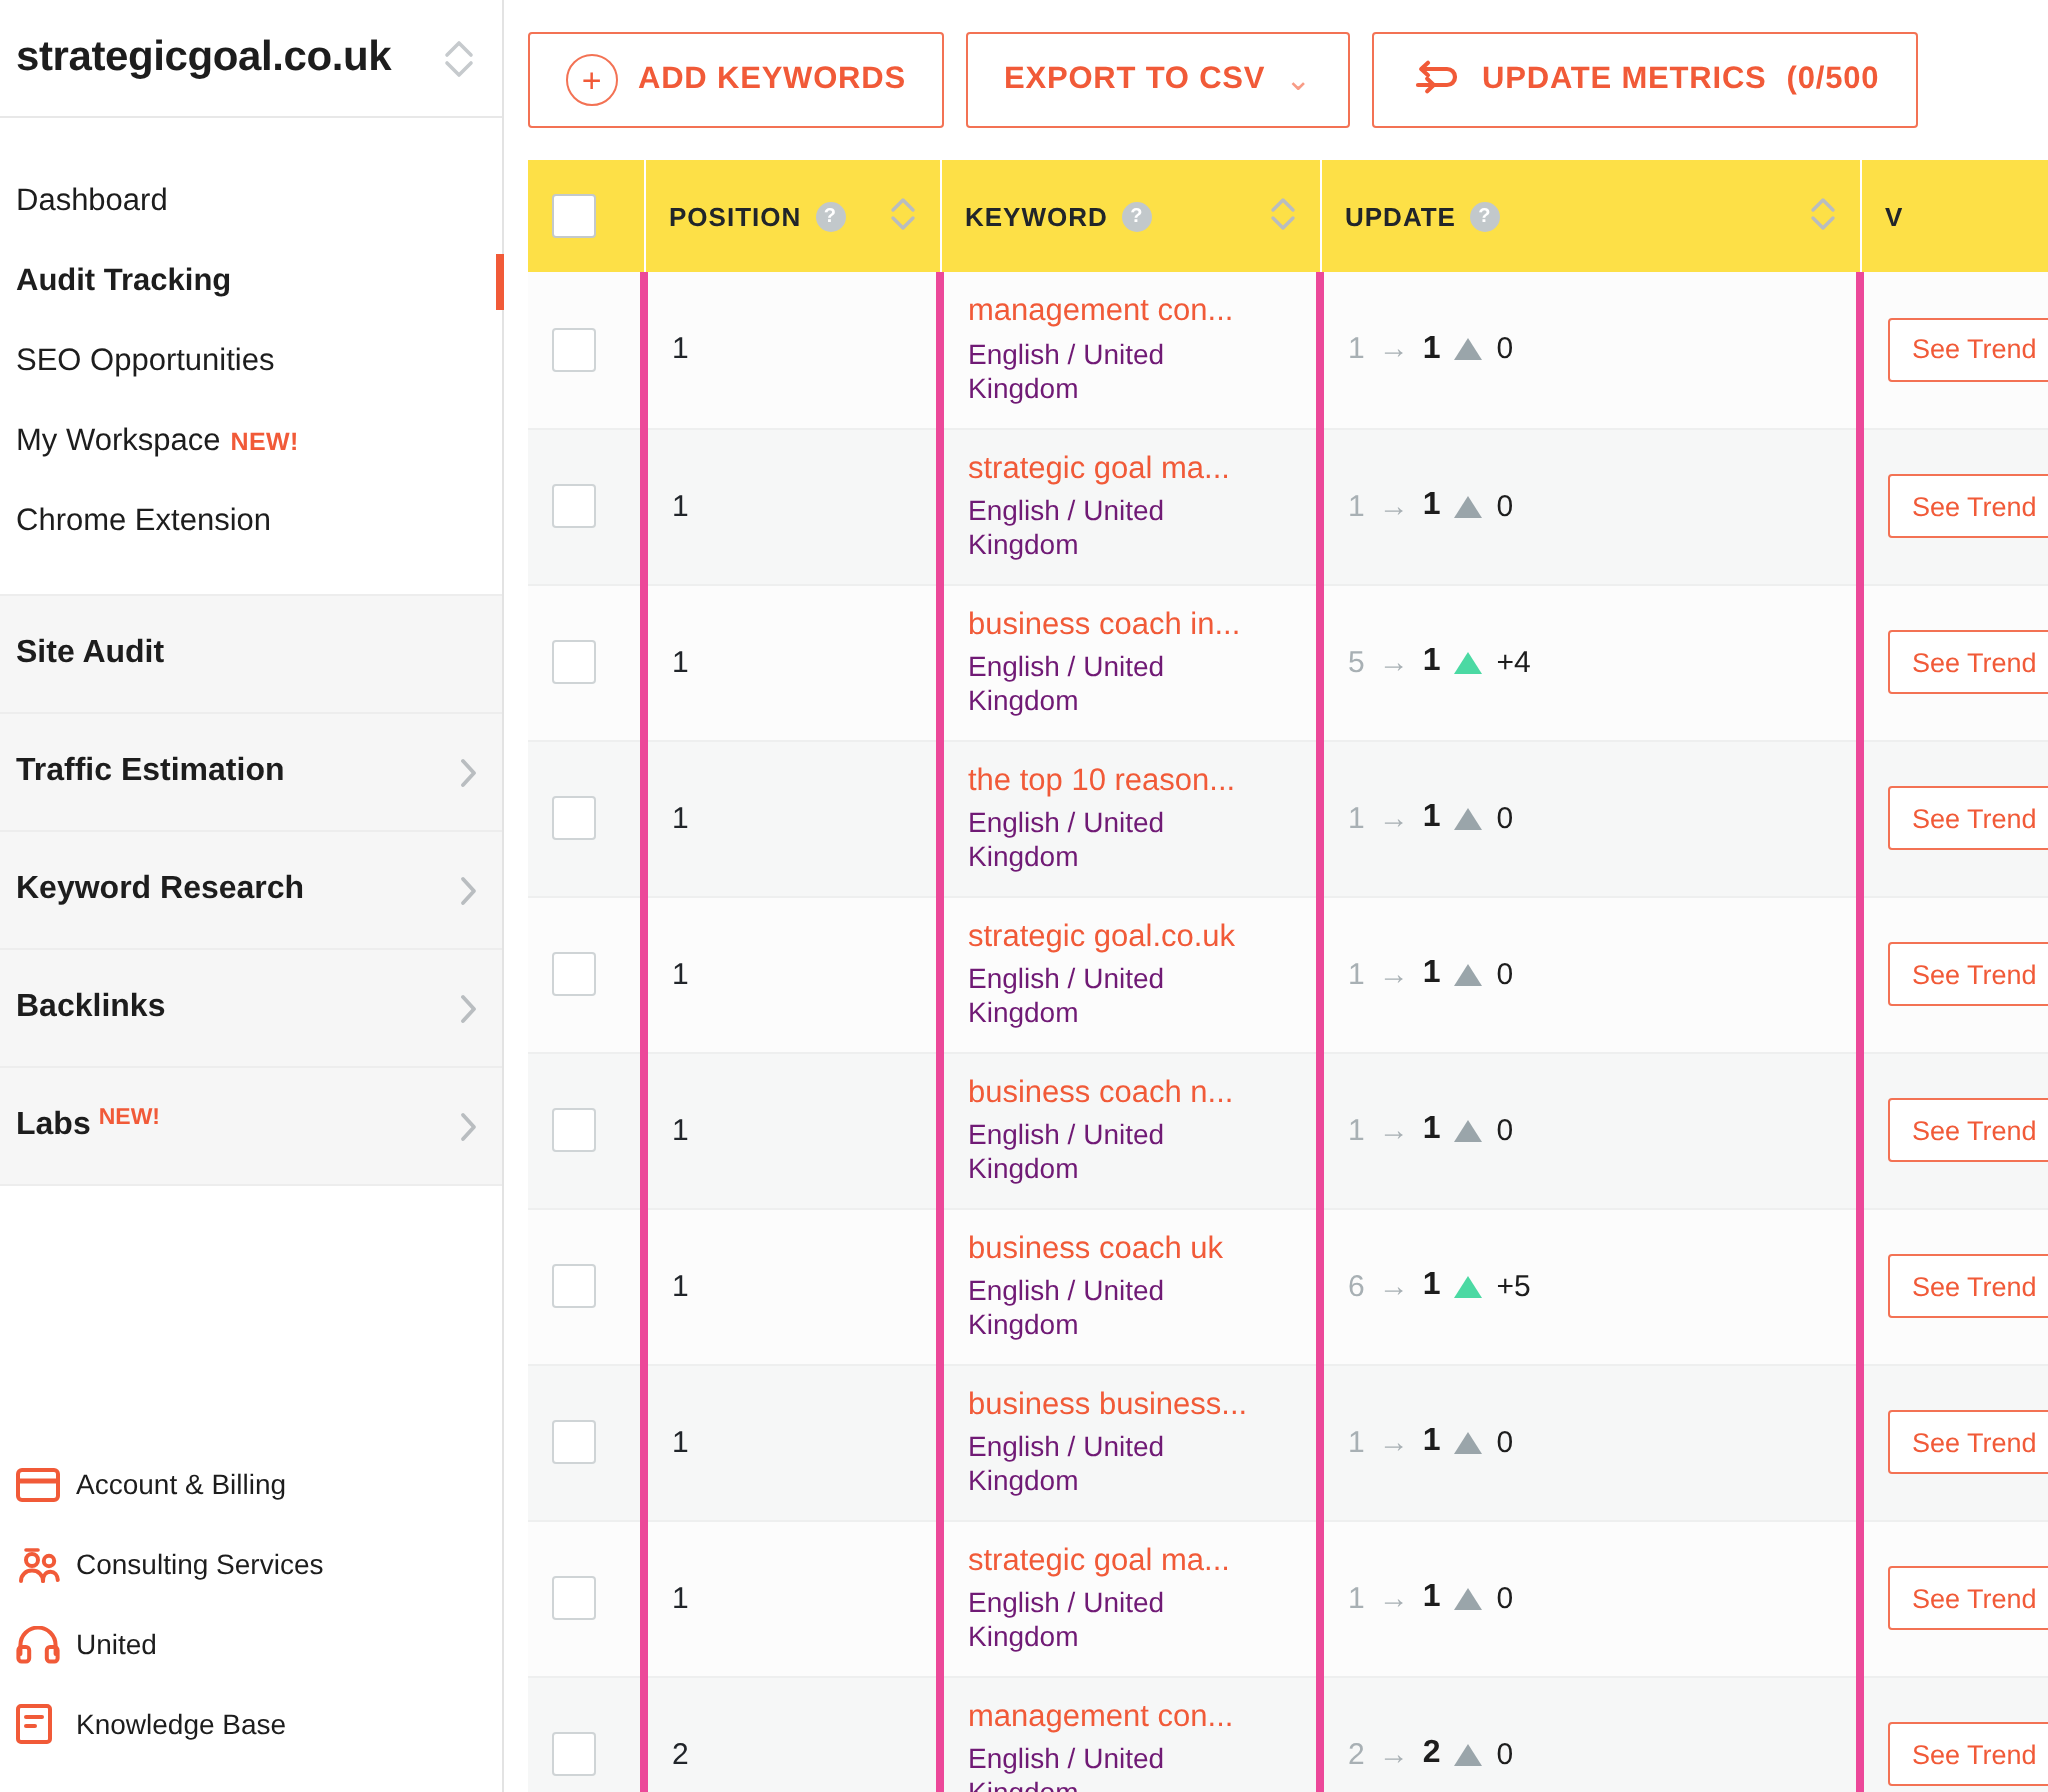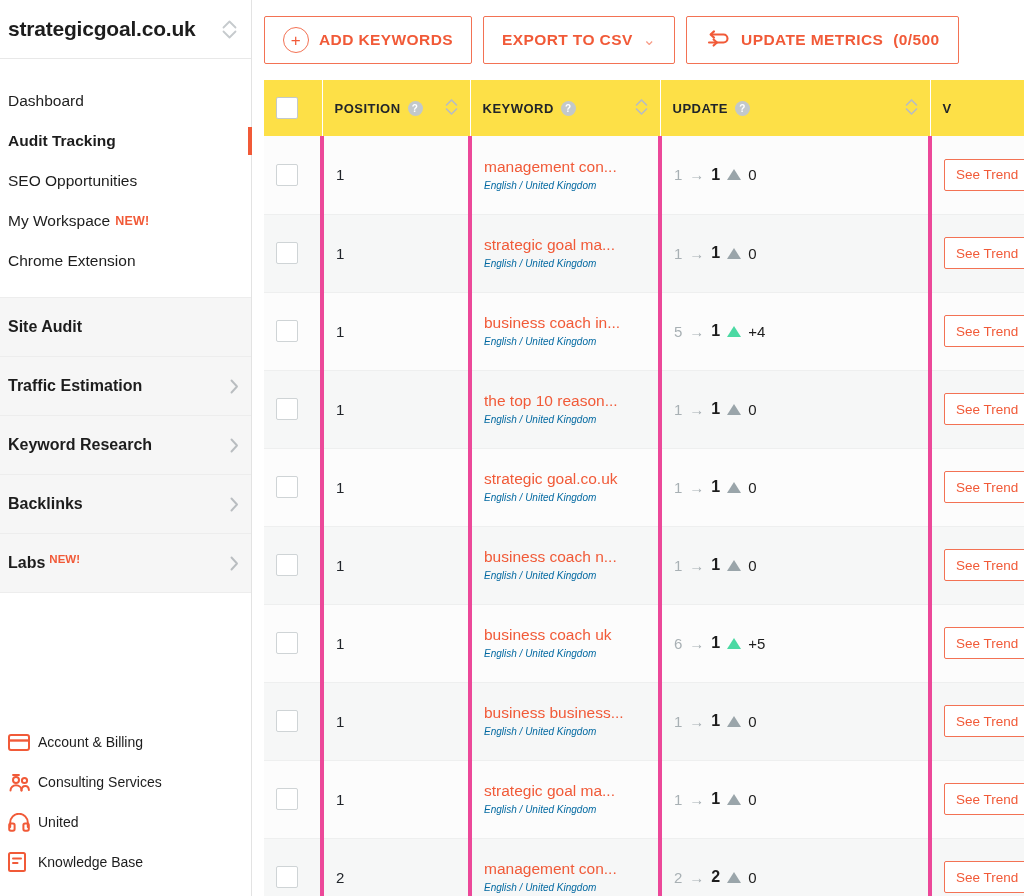--- a/index.html
+++ b/index.html
@@ -141,22 +141,22 @@
     background: #fff; border-radius: 2px; cursor: pointer; display: block;
   }
   th .cb { border-color: #c3c9cc; }
 
   .kw-term {
     color: #f15a38; font-size: 15.5px; line-height: 1.15;
     white-space: nowrap; overflow: hidden; text-overflow: ellipsis;
     cursor: pointer; display: block;
   }
   .kw-loc {
-    font-size: 10px; color: #0369a1; line-height: 1.18;
-    margin-top: 4px; max-width: 118px; font-style: italic;
+    font-size: 14px; color: #701a75; line-height: 1.18;
+    margin-top: 4px; max-width: 118px;
   }
 
   .chg { display: flex; align-items: center; gap: 7px; white-space: nowrap; }
   .chg .from { color: #a8b0b4; font-size: 15px; }
   .chg .arr  { color: #a8b0b4; font-size: 15px; }
   .chg .to   { color: #1d1d1d; font-size: 16px; font-weight: bold; }
   .tri { width: 0; height: 0; border-left: 7px solid transparent;
          border-right: 7px solid transparent; border-bottom: 11px solid #9aa5aa; }
   .tri.up { border-bottom-color: #4bd9a3; }
   .chg .delta { color: #1d1d1d; font-size: 15px; }

